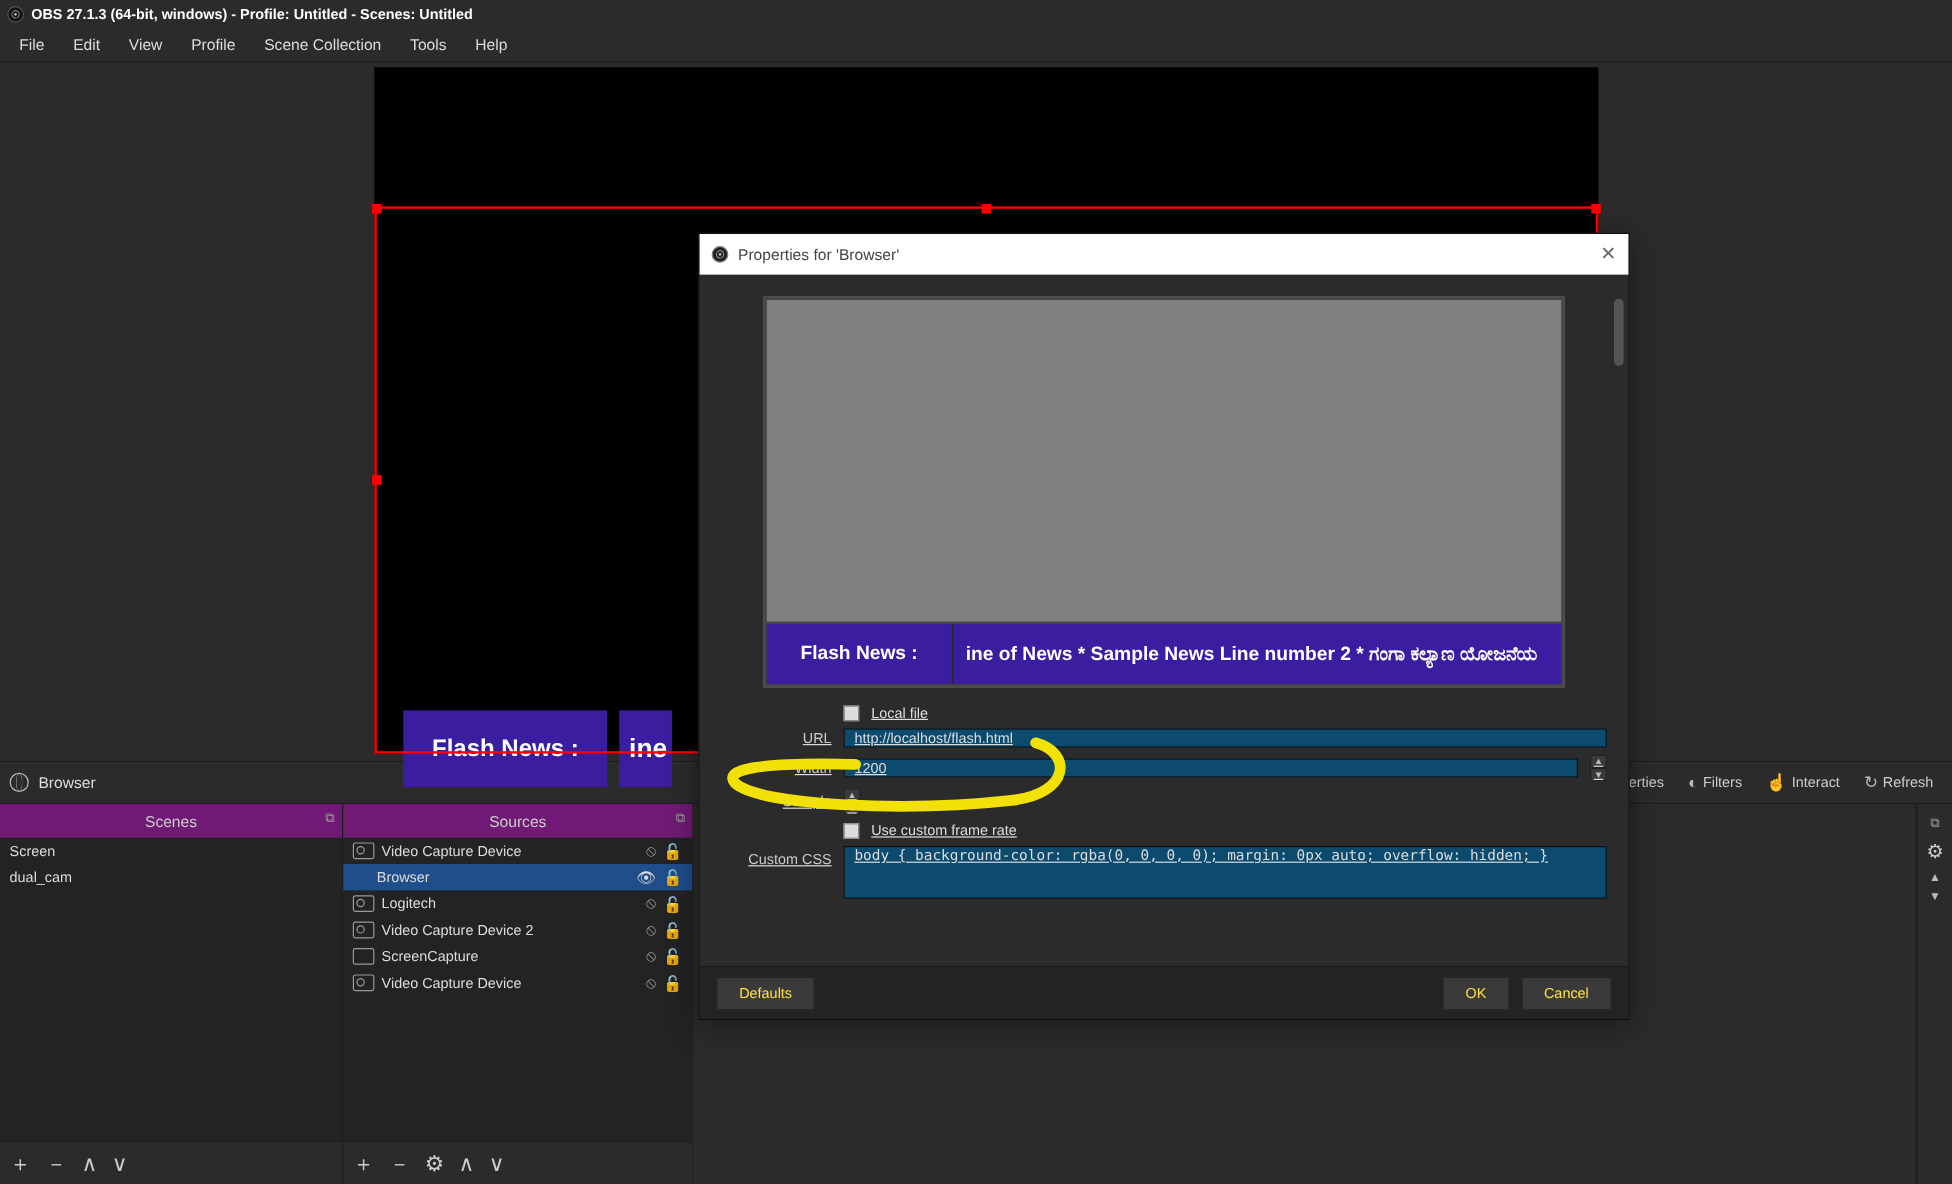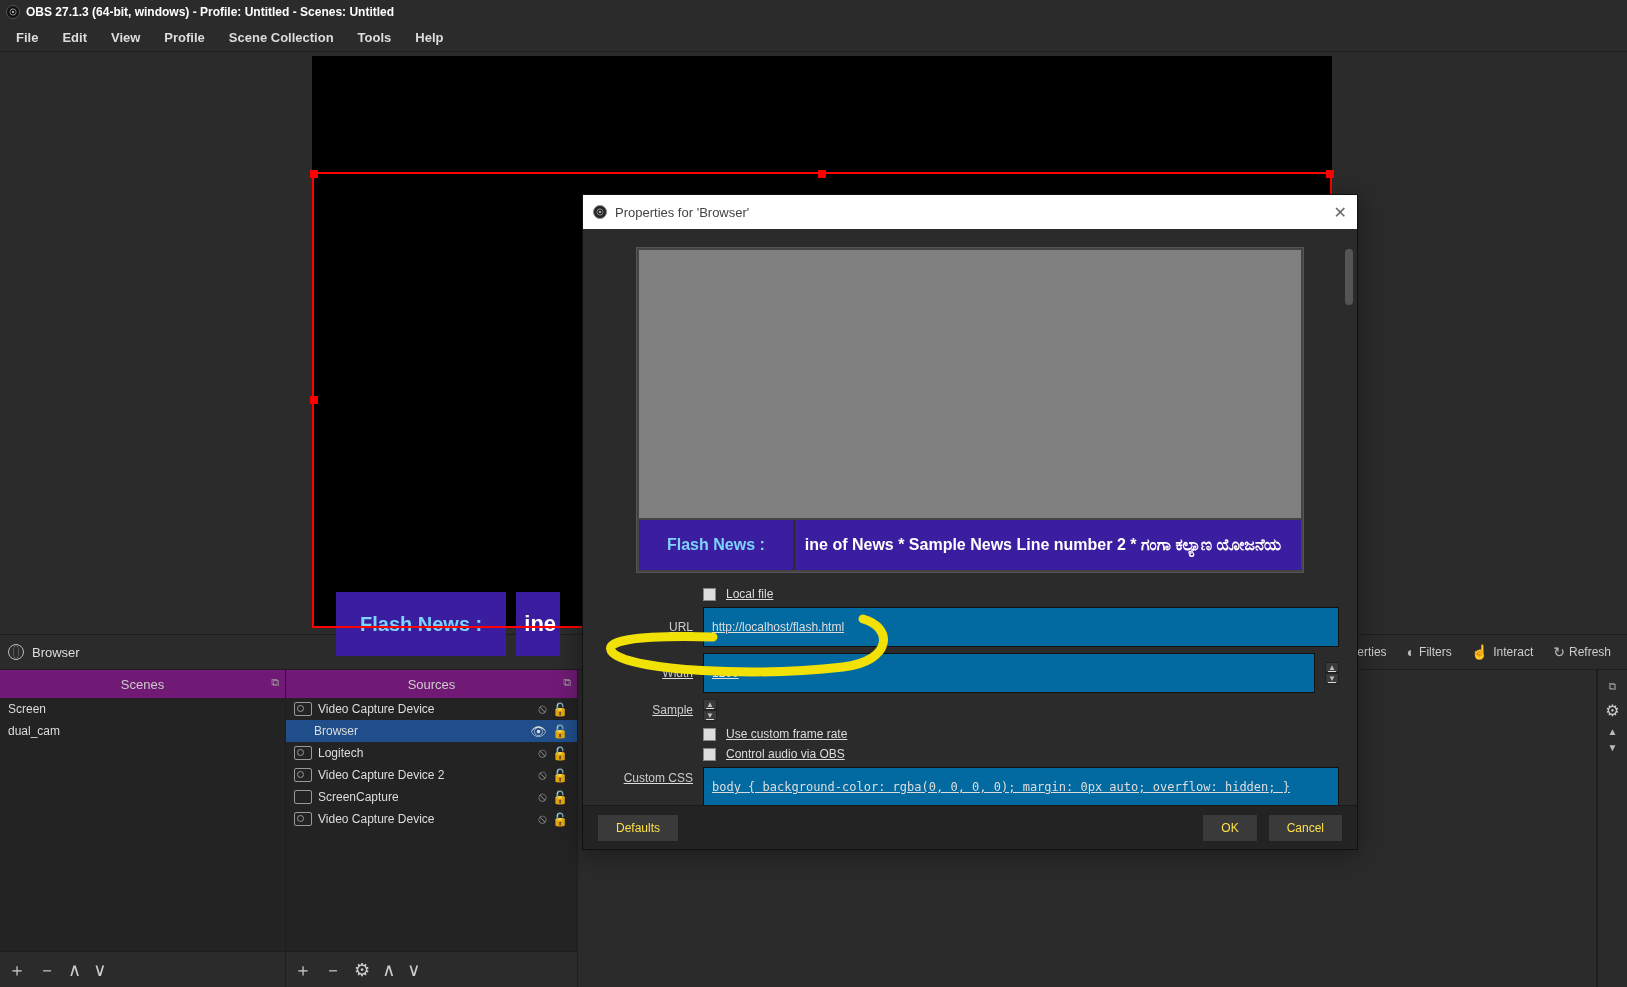--- a/index.html
+++ b/index.html
@@ -5,35 +5,35 @@
 * { margin: 0; padding: 0; box-sizing: border-box; font-family: "Segoe UI", Arial, sans-serif; }
 html, body { width: 1627px; height: 987px; background: #fff; overflow: hidden; }
 .app { width: 1627px; height: 987px; display: flex; flex-direction: column; background: #2b2b2b; }
 
 
 .titlebar { height: 24px; background: #2b2b2b; display: flex; align-items: center; padding-left: 6px; gap: 6px; }
 .obs-icon { width: 14px; height: 14px; border-radius: 50%; background: #111; border: 1px solid #555; display: inline-flex; align-items: center; justify-content: center; font-size: 8px; color: #bbb; }
 .titlebar span.title { color: #ffffff; font-size: 12px; font-weight: bold; }
 
 
-.menubar { height: 28px; background: #2b2b2b; display: flex; align-items: center; padding: 0 4px; border-bottom: 1px solid #1e1e1e; font-weight: bold; }
+.menubar { height: 28px; background: #2b2b2b; display: flex; align-items: center; padding: 0 4px; border-bottom: 1px solid #1e1e1e; }
 .menubar .item { color: #ddd; font-size: 13px; padding: 4px 12px; cursor: default; }
 
 
 .preview-area { flex: 0 0 582px; background: #2b2b2b; position: relative; }
 .preview-canvas { position: absolute; left: 312px; top: 4px; width: 1020px; height: 572px; background: #000; }
 .sel-box { position: absolute; left: 312px; top: 120px; width: 1020px; height: 456px; border: 2px solid #ff0000; pointer-events: none; }
 .handle { position: absolute; width: 8px; height: 8px; background: #ff0000; }
 .handle.tl { left: -4px; top: -4px; }
 .handle.tr { right: -4px; top: -4px; }
 .handle.ml { left: -4px; top: 50%; margin-top: -4px; }
 .handle.tm { left: 50%; margin-left: -4px; top: -4px; }
 
 .flash-bar1 { position: absolute; left: 336px; top: 540px; height: 64px; display: flex; gap: 10px; }
-.flash-label { background: #3b1d9f; color: #7dd3fc; font-weight: 700; font-size: 20px; display: flex; align-items: center; justify-content: center; padding: 0 24px; }
+.flash-label { background: #3b1d9f; color: #ffffff; font-weight: 700; font-size: 20px; display: flex; align-items: center; justify-content: center; padding: 0 24px; }
 .flash-text { background: #3b1d9f; color: #fff; font-weight: 600; font-size: 22px; display: flex; align-items: center; padding: 0 8px; }
 
 
 .toolbar { height: 36px; background: #2b2b2b; display: flex; align-items: center; padding: 0 8px; gap: 4px; border-top: 1px solid #1e1e1e; border-bottom: 1px solid #1e1e1e; }
 .toolbar .left { display: flex; align-items: center; gap: 8px; color: #ddd; font-size: 13px; }
 .toolbar .globe { width: 16px; height: 16px; border: 1.5px solid #bbb; border-radius: 50%; display: inline-block; position: relative; }
 .toolbar .globe::after { content: ""; position: absolute; inset: 0; border-left: 1px solid #bbb; border-right: 1px solid #bbb; border-radius: 50%; transform: scaleX(.4); }
 .toolbar .spacer { flex: 1; }
 .toolbar .btn { color: #ccc; font-size: 12px; display: flex; align-items: center; gap: 4px; padding: 4px 8px; cursor: default; }
 .toolbar .btn .ico { font-size: 14px; color: #bbb; }
@@ -72,21 +72,21 @@
 .dlg-body { flex: 1; background: #2b2b2b; position: relative; padding: 18px; overflow: hidden; }
 .browser-prev-wrap { border: 1px solid #555; background: #444; padding: 2px; width: 668px; height: 326px; margin: 0 auto; }
 .browser-prev { width: 100%; height: 268px; background: #808080; }
 .flash-bar2 { height: 50px; display: flex; margin-top: 2px; }
 .flash-bar2 .flash-label { font-size: 16px; padding: 0 28px; }
 .flash-bar2 .flash-text { font-size: 16px; flex: 1; border-left: 2px solid #2b2b2b; padding: 0 10px; }
 
 .form { margin-top: 14px; display: flex; flex-direction: column; gap: 6px; font-size: 12px; color: #ddd; }
 .form .frow { display: flex; align-items: center; gap: 10px; text-decoration: underline; }
 .form .lbl { width: 92px; text-align: right; color: #ccc; }
-.form input[type=text], .form input.num, .form textarea { background: #0369a1; border: 1px solid #111; color: #ddd; font-size: 12px; padding: 12px 8px; flex: 1; }
+.form input[type=text], .form input.num, .form textarea { background: #0c4a6e; border: 1px solid #111; color: #ddd; font-size: 12px; padding: 0 8px; flex: 1; }
 .form textarea { font-family: Consolas, monospace; height: 44px; resize: none; }
 .chk { width: 13px; height: 13px; background: #ddd; border: 1px solid #888; display: inline-block; }
 .spin { display: flex; flex-direction: column; }
 .spin .s { width: 14px; height: 11px; background: #3a3a3a; border: 1px solid #222; font-size: 8px; color: #bbb; display: flex; align-items: center; justify-content: center; }
 .scroll-thumb { position: absolute; right: 4px; top: 20px; width: 8px; height: 56px; background: #555; border-radius: 4px; }
 
 .dlg-footer { height: 44px; background: #232323; border-top: 1px solid #1a1a1a; display: flex; align-items: center; padding: 0 14px; gap: 10px; }
 .dlg-footer .btn { background: #3a3a3a; color: #fde047; font-size: 12px; padding: 6px 18px; border: 1px solid #222; cursor: default; }
 .dlg-footer .spacer { flex: 1; }
 
@@ -282,25 +282,20 @@
         <div class="spin">
             <div class="s">▲</div>
             <div class="s">▼</div>
           </div>
       </div>
       <div class="frow">
         <div class="lbl"></div>
         <span class="chk"></span>
         <span>Use custom frame rate</span>
       </div>
-      <div class="frow">
-        <div class="lbl"></div>
-        <span class="chk"></span>
-        <span>Control audio via OBS</span>
-      </div>
       <div class="frow" style="align-items:flex-start">
         <div class="lbl" style="padding-top:4px">Custom CSS</div>
         <textarea style="">body { background-color: rgba(0, 0, 0, 0); margin: 0px auto; overflow: hidden; }</textarea>
       </div>
     </div>
 
     <svg class="annot" style="left:10px; top:380px;" width="320" height="80">
       <path d="M 270 10 C 300 18, 300 52, 250 58 C 160 68, 40 62, 20 44 C 8 32, 40 26, 120 28"></path>
     </svg>
   </div>

